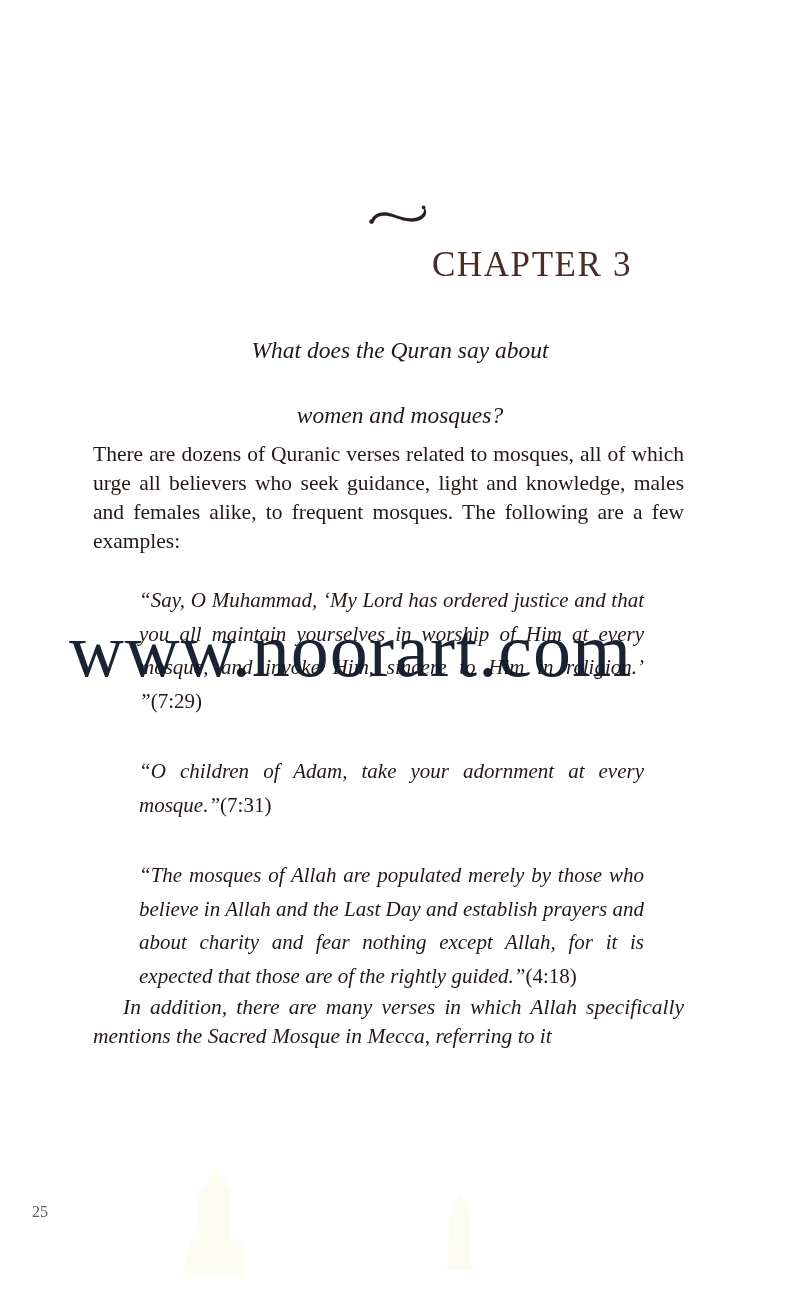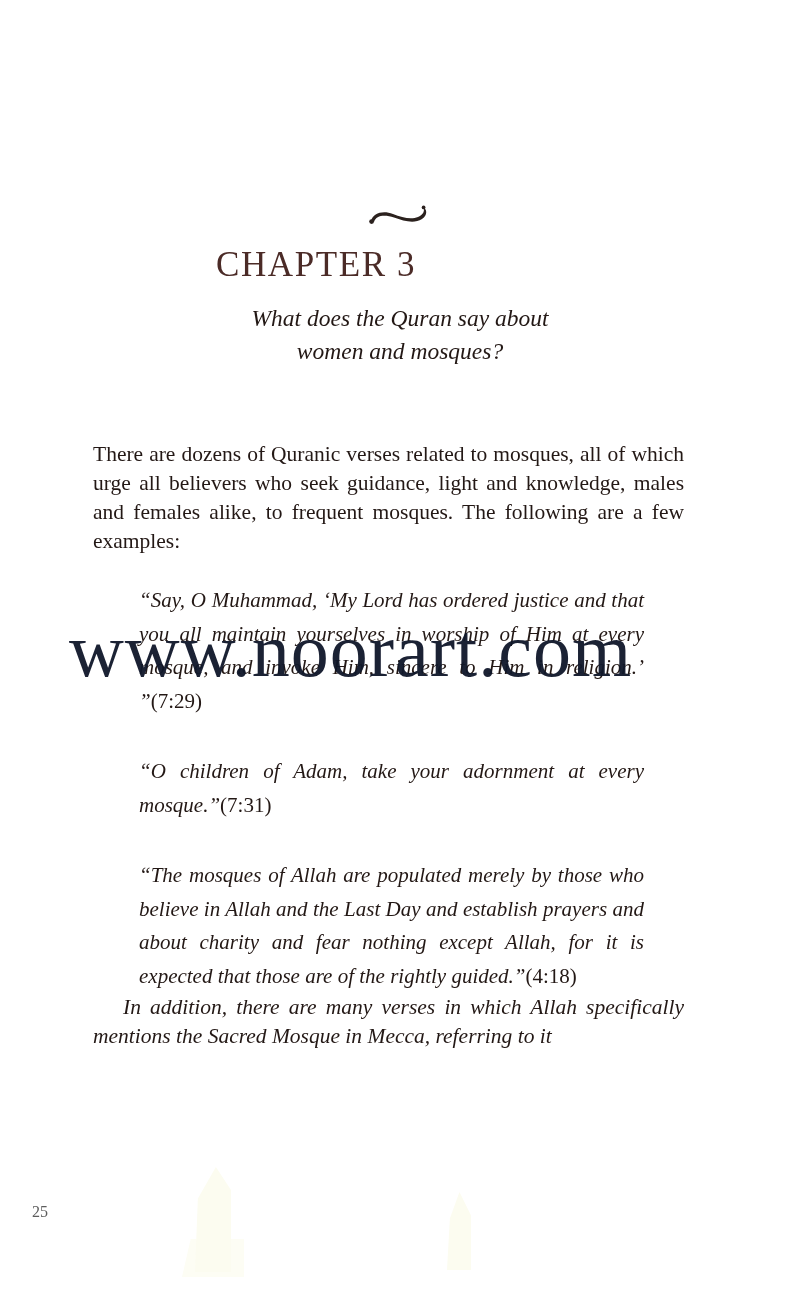--- a/index.html
+++ b/index.html
@@ -70,21 +70,21 @@
     color: #2b211e;
   }
   .ornament svg { display: inline-block; vertical-align: middle; }
 
   
   .chapter-title {
     position: absolute;
     top: 246px;
     left: 0;
     width: 632px;
-    text-align: center;
+    text-align: right;
     font-size: 35px;
     letter-spacing: 1.6px;
     color: #4b2b27;
     font-weight: normal;
     margin: 0;
     line-height: 1.1;
   }
 
   .chapter-subtitle {
     position: absolute;
@@ -92,21 +92,21 @@
     left: 0;
     width: 800px;
     text-align: center;
     font-style: italic;
     font-size: 23.5px;
     line-height: 33px;
     color: #231815;
     margin: 0;
     font-weight: normal;
   }
-  .chapter-subtitle .sub-line { display: block; }
+  .chapter-subtitle .sub-line { display: block; margin-top: 32px; }
 
   
   .content {
     position: absolute;
     top: 440px;
     left: 93px;
     width: 591px;
   }
 
   p.body-para {

